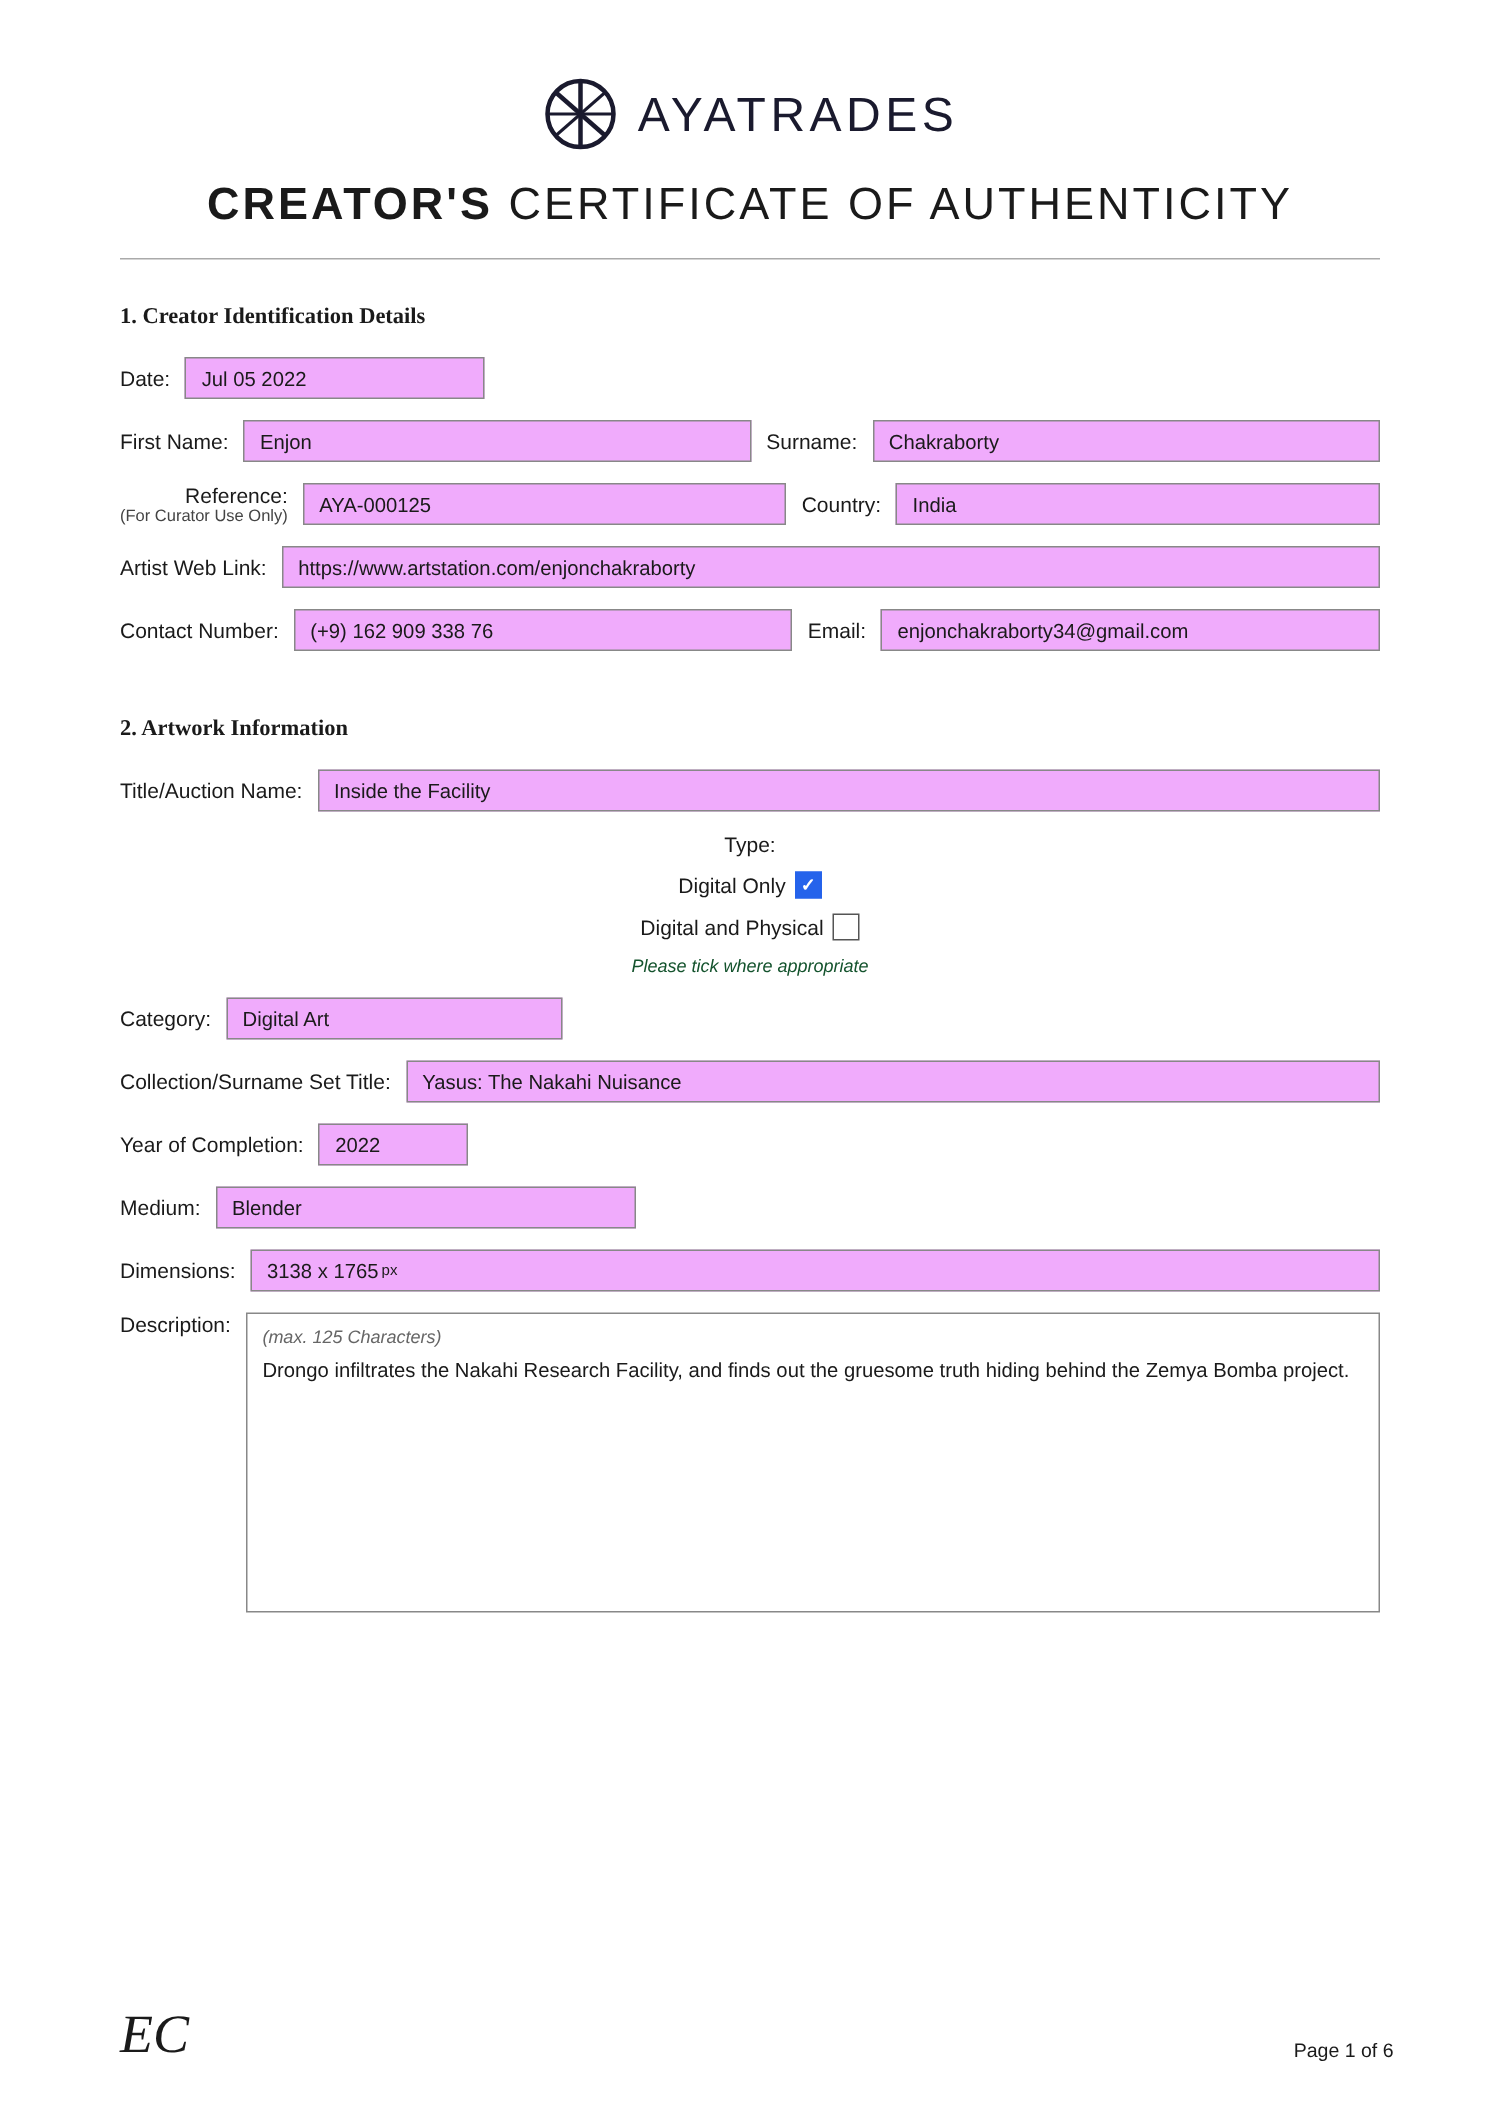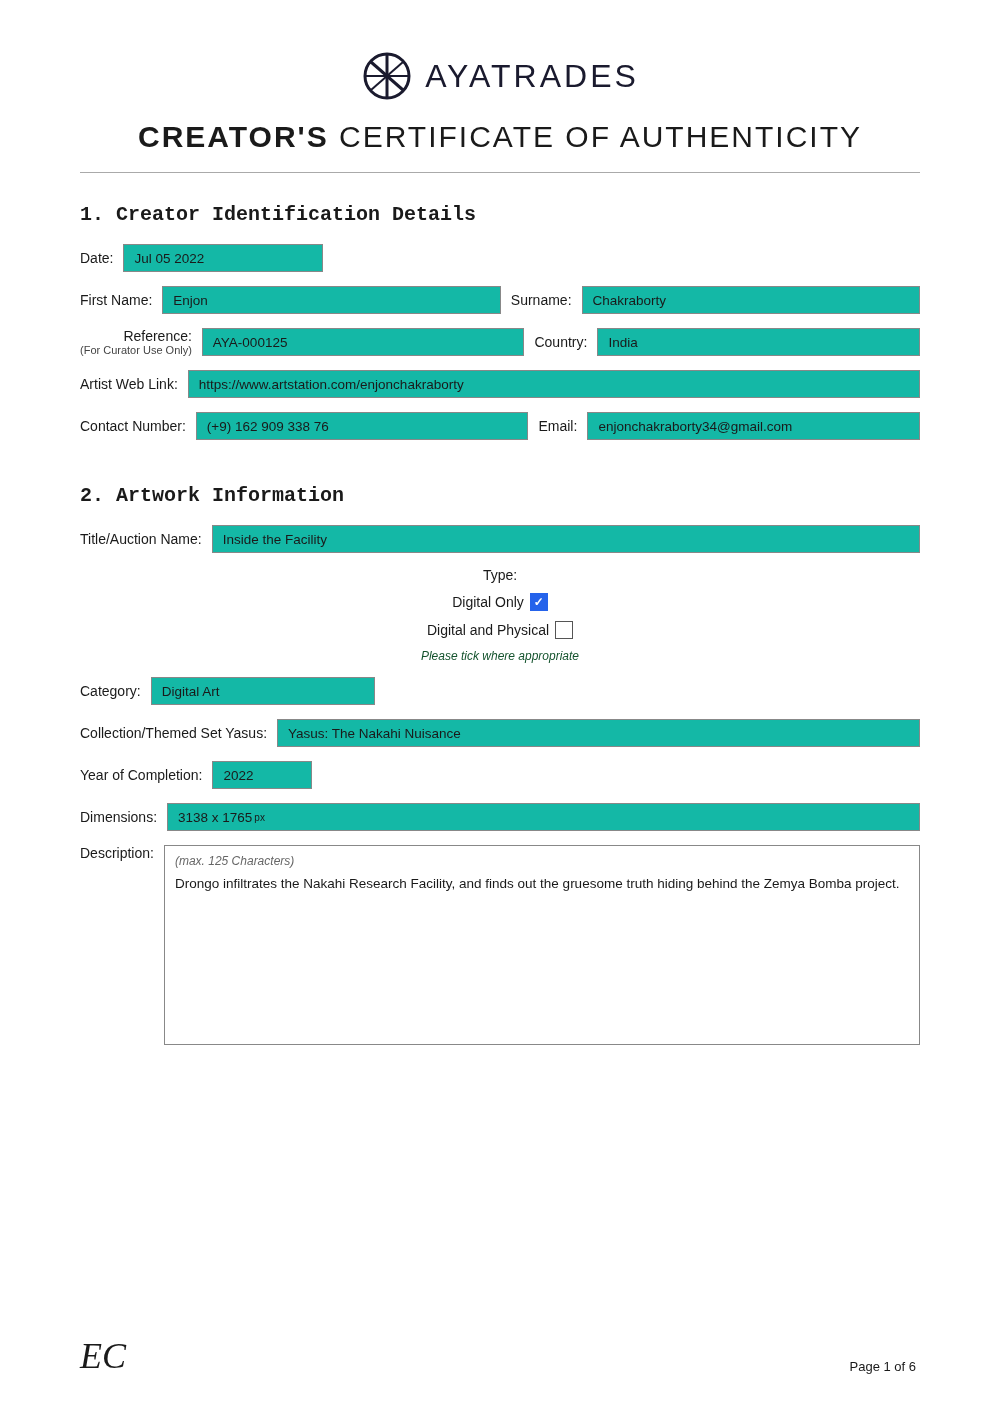--- a/index.html
+++ b/index.html
@@ -70,22 +70,22 @@
     }
 
     .divider {
       border: none;
       border-top: 1px solid #aaa;
       margin: 0 0 30px 0;
     }
 
     
     .section-title {
-      font-family: Liberation Mono, monospace;
-      font-size: 20px;
+      font-family: Liberation Serif, serif;
+      font-size: 15px;
       font-weight: 700;
       color: #1a1a1a;
       margin-bottom: 18px;
       margin-top: 10px;
     }
 
     
     .form-row {
       display: flex;
       align-items: center;
@@ -114,21 +114,21 @@
       min-width: fit-content;
       text-align: right;
     }
 
     .field-box {
       border: 1px solid #888;
       padding: 5px 10px;
       font-family: Arial, sans-serif;
       font-size: 13.5px;
       color: #1a1a1a;
-      background: #14b8a6;
+      background: #f0abfc;
       min-height: 28px;
       display: flex;
       align-items: center;
     }
 
     .field-box-wide {
       flex: 1;
     }
 
     .field-date {
@@ -237,21 +237,21 @@
     .desc-text {
       font-size: 13.5px;
       line-height: 1.5;
     }
 
     
     .page-footer {
       position: absolute;
       bottom: 40px;
       left: 80px;
-      right: 84px;
+      right: 71px;
       display: flex;
       justify-content: space-between;
       align-items: flex-end;
     }
 
     .signature-mark {
       font-family: 'Georgia', serif;
       font-style: italic;
       font-size: 36px;
       color: #1a1a1a;
@@ -376,33 +376,39 @@
   </div>
 
   <div class="form-row">
     <span class="form-label">Category:</span>
     <div class="field-box" style="width: 224px;">
       <span>Digital Art</span>
     </div>
   </div>
 
   <div class="form-row">
-    <span class="form-label">Collection/Themed Set Yasus:</span>
+    <span class="form-label">Collection/Surname Set Title:</span>
     <div class="field-box field-box-wide">
       <span>Yasus: The Nakahi Nuisance</span>
     </div>
   </div>
 
   <div class="form-row">
     <span class="form-label">Year of Completion:</span>
     <div class="field-box" style="width: 100px;">
       <span>2022</span>
     </div>
   </div>
 
+  <div class="form-row">
+    <span class="form-label">Medium:</span>
+    <div class="field-box" style="width: 280px;">
+      <span>Blender</span>
+    </div>
+  </div>
 
   <div class="form-row">
     <span class="form-label">Dimensions:</span>
     <div class="field-box field-box-wide">
       <span>3138 x 1765</span>
       <span class="px-superscript">px</span>
     </div>
   </div>
 
   <div class="description-row">

